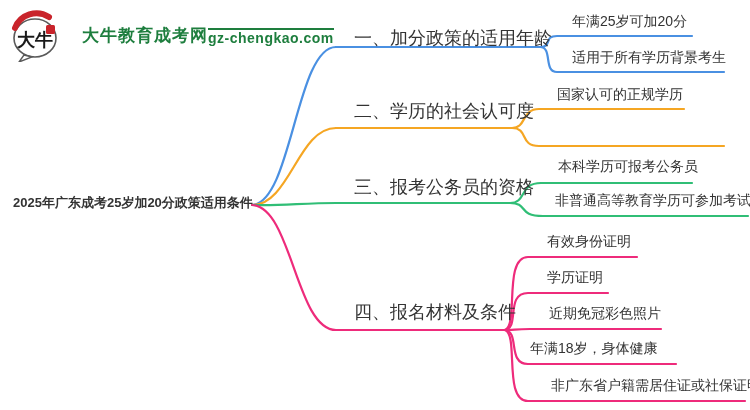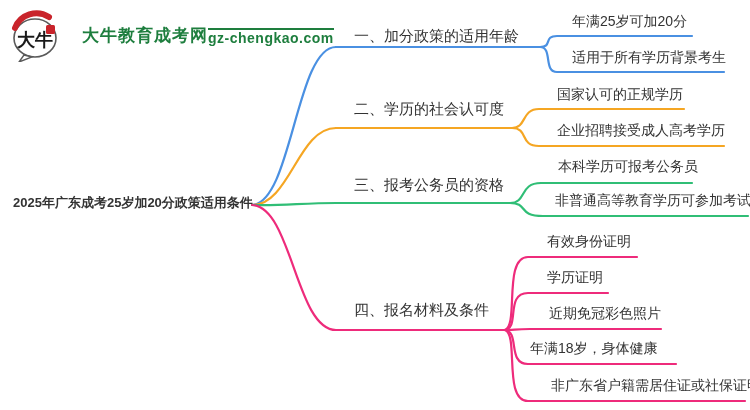--- a/index.html
+++ b/index.html
@@ -31,21 +31,21 @@
   }
   
   .edges{position:absolute;left:0;top:0;}
   .node{
     position:absolute;
     color:#333333;
     white-space:nowrap;
     line-height:1.25;
   }
   .root{font-size:13px;font-weight:bold;}
-  .branch{font-size:15px;}
+  .branch{font-size:18px;}
   .leaf{font-size:14px;}
 </style>
 </head>
 <body>
 
 <div class="stage">
 
   <header class="logo">
     <svg width="52" height="52" viewBox="0 0 52 52">
       <ellipse cx="25" cy="28" rx="21" ry="19" fill="#ffffff" stroke="#5a5a5a" stroke-width="1.6"></ellipse>
@@ -91,21 +91,20 @@
   </svg>
 
   <div class="node root" style="left:13px;top:195px;">2025年广东成考25岁加20分政策适用条件</div>
 
   <div class="node branch" style="left:354px;top:27px;">一、加分政策的适用年龄</div>
   <div class="node leaf" style="left:572px;top:13px;">年满25岁可加20分</div>
   <div class="node leaf" style="left:572px;top:49px;">适用于所有学历背景考生</div>
 
   <div class="node branch" style="left:354px;top:100px;">二、学历的社会认可度</div>
   <div class="node leaf" style="left:557px;top:86px;">国家认可的正规学历</div>
-  <div class="node leaf" style="left:557px;top:122px;">企业招聘接受成人高考学历</div>
 
   <div class="node branch" style="left:354px;top:176px;">三、报考公务员的资格</div>
   <div class="node leaf" style="left:558px;top:158px;">本科学历可报考公务员</div>
   <div class="node branch" style="left:354px;top:301px;">四、报名材料及条件</div>
 
   <div class="node leaf" style="left:555px;top:192px;">非普通高等教育学历可参加考试</div>
   <div class="node leaf" style="left:547px;top:233px;">有效身份证明</div>
   <div class="node leaf" style="left:547px;top:269px;">学历证明</div>
   <div class="node leaf" style="left:549px;top:305px;">近期免冠彩色照片</div>
   <div class="node leaf" style="left:530px;top:340px;">年满18岁，身体健康</div>

